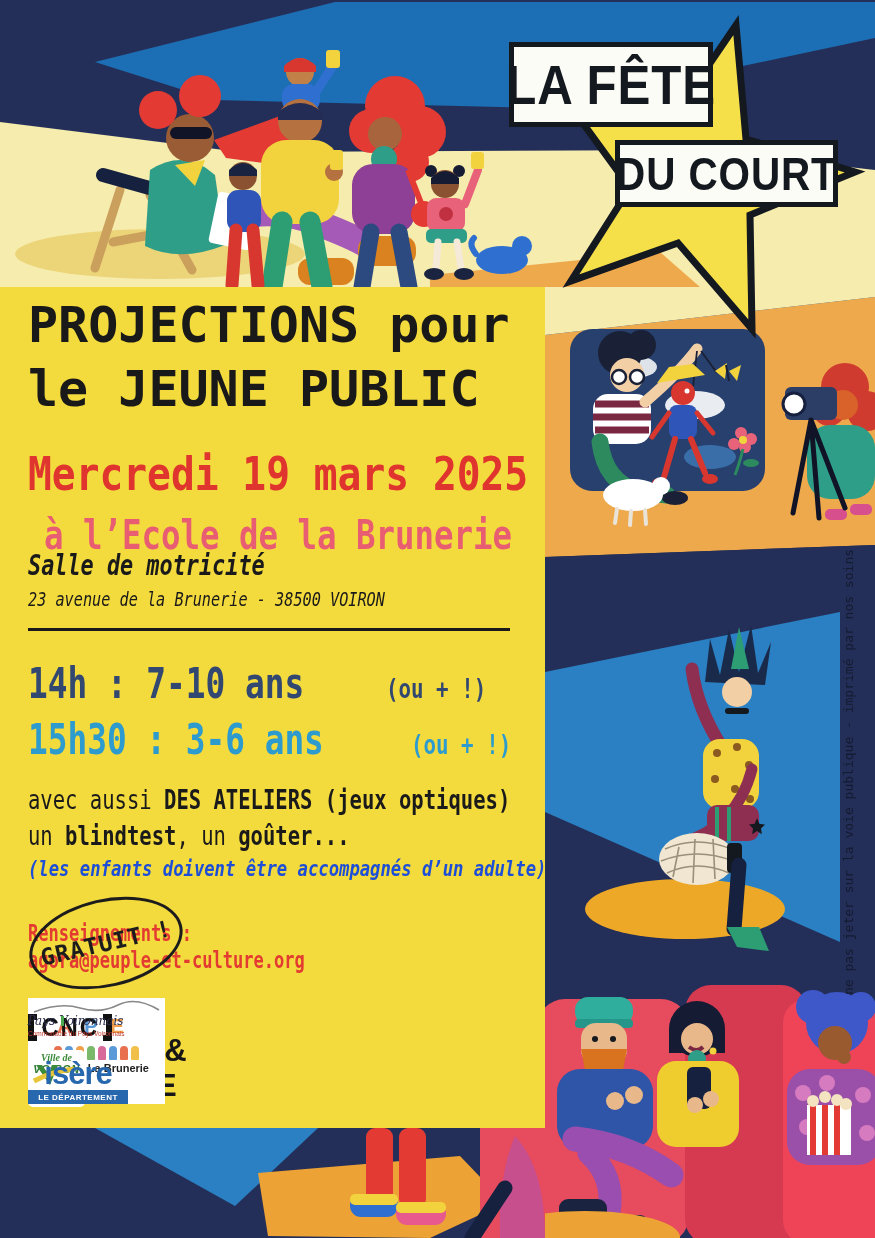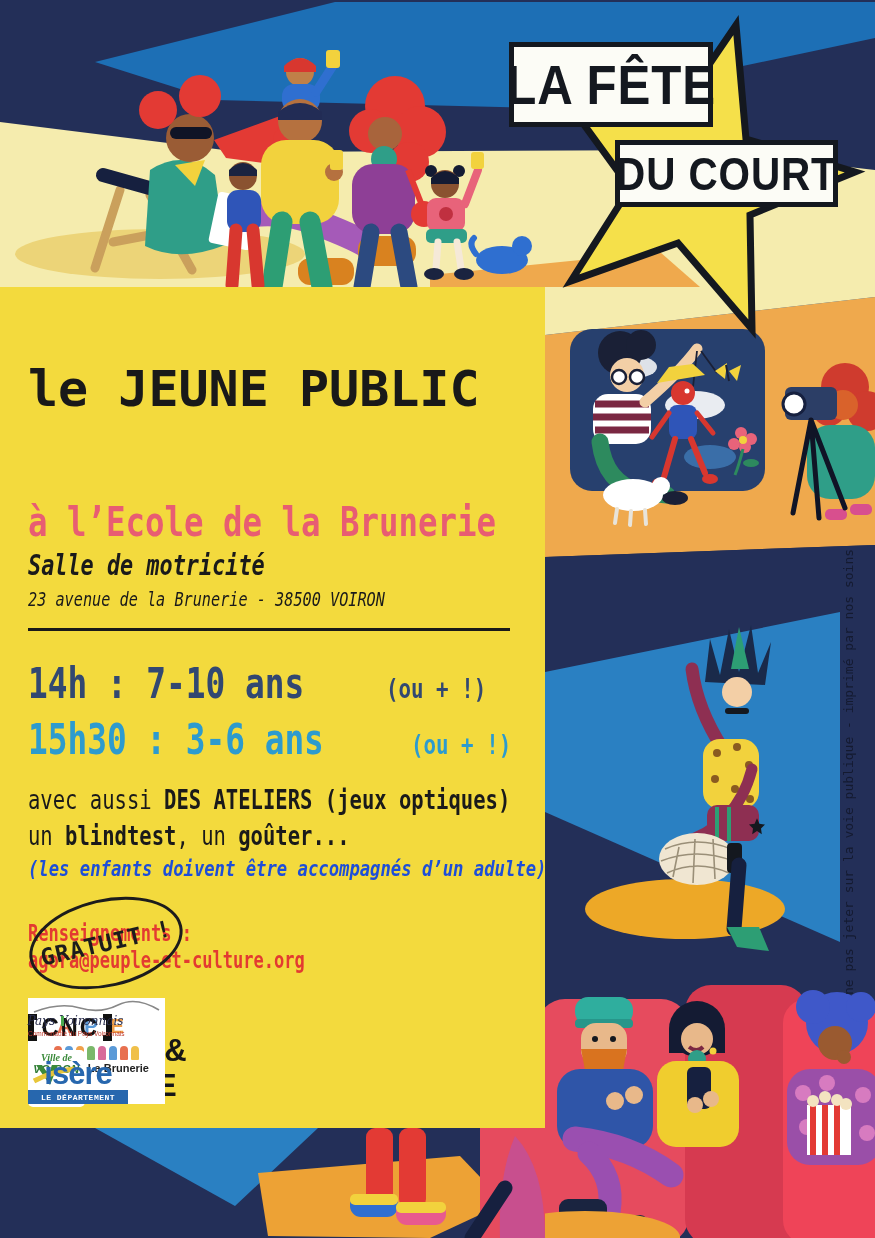--- a/index.html
+++ b/index.html
@@ -15,21 +15,21 @@
   .tbox1{left:509px;top:42px;width:204px;height:85px;}  .tbox1 span{font-size:56px;}
   .tbox2{left:615px;top:140px;width:223px;height:67px;} .tbox2 span{font-size:46px;}
   .tbox3{left:515px;top:227px;width:233px;height:64px;} .tbox3 span{font-size:43px;}
   
   .yellow-panel{position:absolute;left:0;top:287px;width:545px;height:841px;background:#f3da3d;z-index:4;}
   .yellow-panel>div{position:absolute;left:28px;white-space:nowrap;}
   .cx{display:inline-block;transform-origin:0 50%;white-space:nowrap;}
   .headline{top:6px;color:#191919;font-weight:bold;font-size:50px;line-height:64px;letter-spacing:0;}
   .date-line{top:160px;color:#e0342e;font-weight:bold;}
   .date-line .cx{font-size:46px;transform:scaleX(.86);}
-  .place-line{top:211px;color:#e85d72;font-weight:bold;}
+  .place-line{top:224px;color:#e85d72;font-weight:bold;margin-left:16px;}
   .place-line .cx{font-size:41px;transform:scaleX(.79);}
   .room-line{top:262px;color:#1a1a1a;font-weight:bold;font-style:italic;}
   .room-line .cx{font-size:28px;transform:scaleX(.78);}
   .addr-line{top:301px;color:#1a1a1a;font-weight:normal;font-style:italic;}
   .addr-line .cx{font-size:19px;transform:scaleX(.80);}
   .divider{top:341px;width:482px;border-top:3px solid #191919;height:0;}
   .sess1{top:372px;color:#324871;font-weight:bold;}
   .sess2{top:428px;color:#2d9bce;font-weight:bold;}
   .sess1 .t,.sess2 .t{font-size:42px;transform:scaleX(.78);}
   .sess1 .n,.sess2 .n{font-size:26px;transform:scaleX(.80);margin-left:4px;}
@@ -68,21 +68,21 @@
   .pays .cap{font-family:"Liberation Sans",sans-serif;font-size:6.5px;color:#c0392b;margin-top:2px;}
   .voiron-box{left:357px;top:763px;width:57px;height:57px;background:#fff;border-radius:5px;
               text-align:center;overflow:hidden;}
   .voiron-top{font-family:Liberation Serif, serif;font-style:italic;font-weight:bold;
               font-size:10px;color:#3a8a3a;margin-top:2px;}
   .voiron-bottom{font-family:"Liberation Sans",sans-serif;font-style:italic;font-weight:bold;
               font-size:11px;color:#2f7a35;letter-spacing:.5px;}
   .isere{left:430px;top:772px;width:100px;text-align:center;}
   .isere .name{font-family:"Liberation Sans",sans-serif;font-weight:bold;font-size:31px;
                color:#2767ae;line-height:30px;letter-spacing:-1px;}
-  .isere .bar{background:#2767ae;color:#fff;font-family:Liberation Mono, monospace;
+  .isere .bar{background:#2767ae;color:#fff;font-family:Liberation Sans, sans-serif;
               font-weight:bold;font-size:8px;letter-spacing:.5px;padding:2.5px 0;margin-top:1px;}
   
   .side-note{position:absolute;left:849px;top:764px;width:470px;height:16px;margin-left:-235px;
       transform:rotate(-90deg);text-align:center;font-size:13px;color:#141a30;
       line-height:16px;letter-spacing:0;z-index:7;white-space:nowrap;}
 </style>
 </head>
 <body>
 
 <div class="poster">
@@ -326,23 +326,24 @@
     <div class="tbox tbox1">
         <span>LA FÊTE</span>
       </div>
     <div class="tbox tbox2">
         <span>DU COURT</span>
       </div>
   </div>
 
   <div class="yellow-panel">
     <div class="headline">
-      <br>
+      <span>PROJECTIONS pour</span><br>
       <span>le JEUNE PUBLIC</span>
     </div>
+    <div class="date-line"><span class="cx">Mercredi 19 mars 2025</span></div>
     <div class="place-line"><span class="cx">à l’Ecole de la Brunerie</span></div>
     <div class="room-line"><span class="cx">Salle de motricité</span></div>
     <div class="addr-line"><span class="cx">23 avenue de la Brunerie - 38500 VOIRON</span></div>
     <div class="divider"></div>
     <div class="sess1">
       <span class="cx t">14h : 7-10 ans</span><span class="cx n">(ou + !)</span>
     </div>
     <div class="sess2">
       <span class="cx t">15h30 : 3-6 ans</span><span class="cx n">(ou + !)</span>
     </div>

